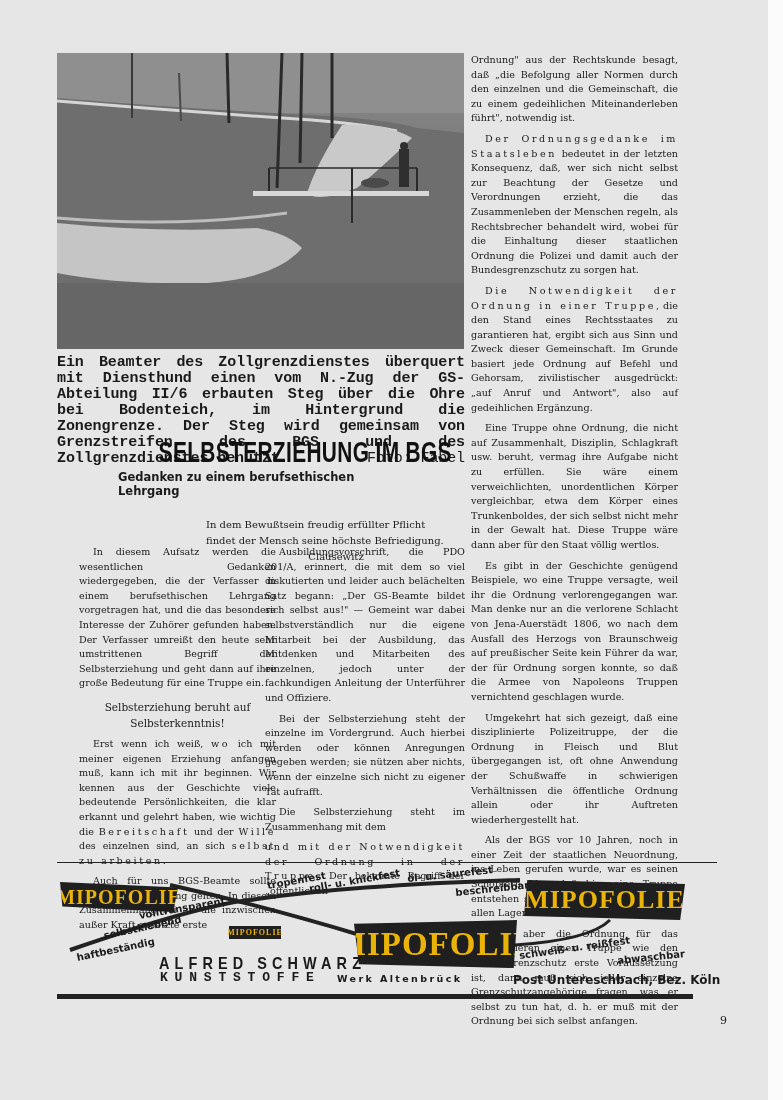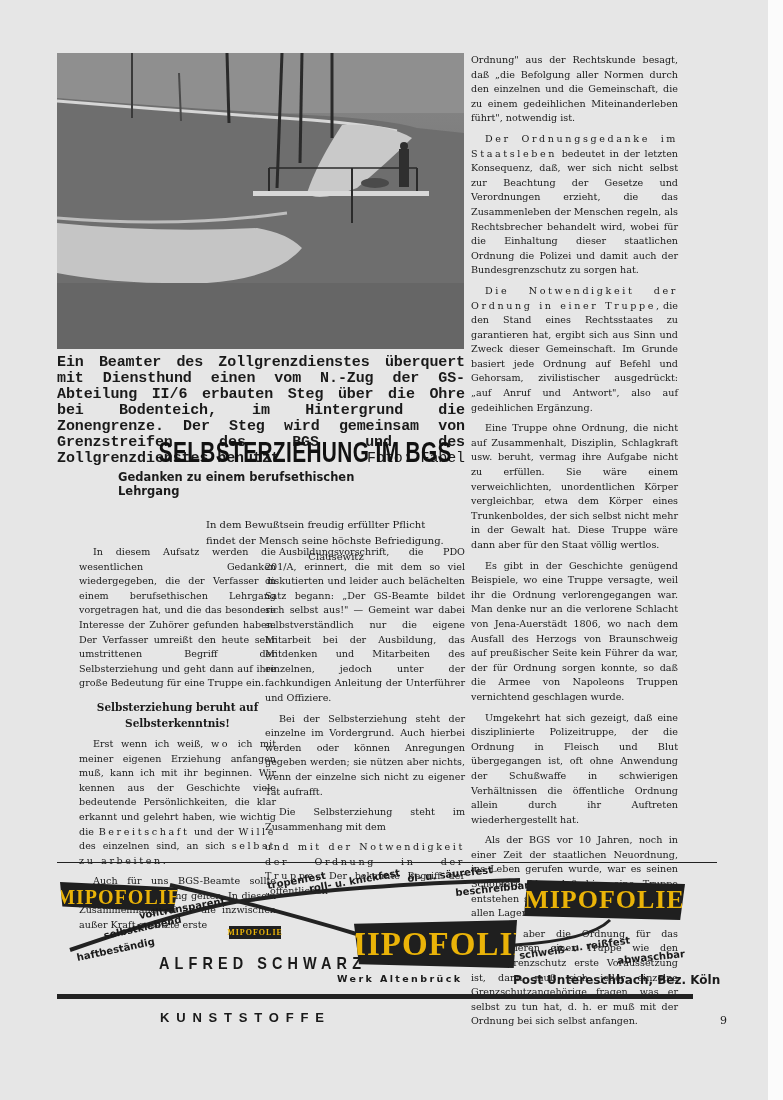--- a/index.html
+++ b/index.html
@@ -9,36 +9,36 @@
   .photo { position: absolute; left: 57px; top: 53px; width: 407px; height: 296px; background: linear-gradient(180deg, #8a8a8a 0%, #7a7a7a 40%, #6f6f6f 100%); overflow: hidden; }
   .photo svg { width: 100%; height: 100%; display: block; }
   .caption { position: absolute; left: 57px; top: 355px; width: 408px; font-family: Liberation Mono, monospace; font-weight: bold; font-size: 15px; line-height: 16px; text-align: justify; letter-spacing: -0.1px; }
   .caption .credit { float: right; font-weight: normal; }
   .headline { position: absolute; left: 118px; top: 436px; width: 290px; text-align: center; font-family: "Liberation Sans", sans-serif; font-weight: bold; font-size: 29px; letter-spacing: 0.5px; transform: scaleX(0.72); transform-origin: center; white-space: nowrap; color: #111; }
   .subhead { position: absolute; left: 118px; top: 470px; width: 290px; font-family: "DejaVu Sans", sans-serif; font-weight: bold; font-size: 11.5px; }
   .motto { position: absolute; left: 206px; top: 493px; width: 260px; font-size: 10px; line-height: 16px; margin-top: 24px; }
   .motto .author { text-align: center; display: block; }
   .col { position: absolute; font-size: 9.6px; line-height: 14.6px; text-align: justify; hyphens: manual; }
   .col p { margin: 0 0 6px 0; text-indent: 14px; }
-  .col h3 { margin: 8px 0 6px 0; text-align: center; font-size: 10.5px; font-weight: bold; line-height: 16px; }
+  .col h3 { margin: 8px 0 6px 0; text-align: center; font-size: 10.5px; font-weight: normal; line-height: 16px; }
   .col1 { left: 50px; top: 545px; width: 197px; margin-left: 29px; }
   .col2 { left: 265px; top: 545px; width: 200px; }
   .col3 { left: 471px; top: 53px; width: 207px; }
   .spaced { letter-spacing: 2.6px; }
   .rule { position: absolute; left: 57px; top: 862px; width: 660px; height: 1px; background: #222; }
   .ad-bar { position: absolute; left: 57px; top: 994px; width: 636px; height: 5px; background: #222; }
   .page-num { position: absolute; left: 720px; top: 1014px; font-size: 11px; }
   .banner { position: absolute; background: #1f1f1f; color: #eab308; font-family: Liberation Serif, serif; font-weight: bold; display: flex; align-items: center; justify-content: center; letter-spacing: 1px; }
   .b1 { left: 60px; top: 882px; width: 118px; height: 30px; font-size: 20px; clip-path: polygon(0 0, 100% 18%, 96% 100%, 2% 82%); }
   .b2 { left: 229px; top: 926px; width: 52px; height: 13px; font-size: 8px; }
   .b3 { left: 354px; top: 920px; width: 163px; height: 48px; font-size: 33px; clip-path: polygon(0 8%, 100% 0, 98% 100%, 3% 92%); }
   .b4 { left: 524px; top: 880px; width: 161px; height: 40px; font-size: 26px; clip-path: polygon(2% 0, 100% 10%, 97% 100%, 0 90%); }
   .adw { position: absolute; font-family: "DejaVu Sans", sans-serif; font-weight: bold; font-size: 10px; color: #1a1a1a; white-space: nowrap; transform-origin: left bottom; }
   .alfred { position: absolute; left: 159px; top: 954px; font-family: "Liberation Sans", sans-serif; font-weight: bold; font-size: 17px; letter-spacing: 6px; transform: scaleX(0.85); transform-origin: left; }
-  .kunst { position: absolute; left: 160px; top: 1010px; font-family: Liberation Sans, sans-serif; font-weight: bold; font-size: 13px; letter-spacing: 6.8px; }
+  .kunst { position: absolute; left: 160px; top: 970px; font-family: Liberation Mono, monospace; font-weight: bold; font-size: 13px; letter-spacing: 6.8px; }
   .werk { position: absolute; left: 337px; top: 973px; font-family: "DejaVu Sans", sans-serif; font-weight: bold; font-size: 9.5px; letter-spacing: 2.4px; }
   .post { position: absolute; left: 513px; top: 973px; font-family: "DejaVu Sans", sans-serif; font-weight: bold; font-size: 12px; }
 </style>
 </head>
 <body>
 
 <div class="page">
 
   <div class="photo">
     <svg viewBox="0 0 407 296" preserveAspectRatio="none">
@@ -93,21 +93,21 @@
     <p>Die Selbsterziehung steht im Zusammenhang mit dem</p>
     <p style="text-indent:0"><span class="spaced">und mit der Notwendigkeit der Ordnung in der Truppe.</span><span> Der bekannte Begriff der „öffentlichen</span></p>
   </div>
 
   <div class="col col3">
     <p style="text-indent:0">Ordnung" aus der Rechtskunde besagt, daß „die Befolgung aller Normen durch den einzelnen und die Gemeinschaft, die zu einem gedeihlichen Miteinanderleben führt", notwendig ist.</p>
     <p><span class="spaced">Der Ordnungsgedanke im Staatsleben</span><span> bedeutet in der letzten Konsequenz, daß, wer sich nicht selbst zur Beachtung der Gesetze und Verordnungen erzieht, die das Zusammenleben der Menschen regeln, als Rechtsbrecher behandelt wird, wobei für die Einhaltung dieser staatlichen Ordnung die Polizei und damit auch der Bundesgrenzschutz zu sorgen hat.</span></p>
     <p><span class="spaced">Die Notwendigkeit der Ordnung in einer Truppe</span><span>, die den Stand eines Rechtsstaates zu garantieren hat, ergibt sich aus Sinn und Zweck dieser Gemeinschaft. Im Grunde basiert jede Ordnung auf Befehl und Gehorsam, zivilistischer ausgedrückt: „auf Anruf und Antwort", also auf gedeihlichen Ergänzung.</span></p>
     <p>Eine Truppe ohne Ordnung, die nicht auf Zusammenhalt, Disziplin, Schlagkraft usw. beruht, vermag ihre Aufgabe nicht zu erfüllen. Sie wäre einem verweichlichten, unordentlichen Körper vergleichbar, etwa dem Körper eines Trunkenboldes, der sich selbst nicht mehr in der Gewalt hat. Diese Truppe wäre dann aber für den Staat völlig wertlos.</p>
     <p>Es gibt in der Geschichte genügend Beispiele, wo eine Truppe versagte, weil ihr die Ordnung verlorengegangen war. Man denke nur an die verlorene Schlacht von Jena-Auerstädt 1806, wo nach dem Ausfall des Herzogs von Braunschweig auf preußischer Seite kein Führer da war, der für Ordnung sorgen konnte, so daß die Armee von Napoleons Truppen vernichtend geschlagen wurde.</p>
-    <p>Umgekehrt hat sich gezeigt, daß eine disziplinierte Polizeitruppe, der die Ordnung in Fleisch und Blut übergegangen ist, oft ohne Anwendung der Schußwaffe in schwierigen Verhältnissen die öffentliche Ordnung allein durch ihr Auftreten wiederhergestellt hat.</p>
+    <p>Umgekehrt hat sich gezeigt, daß eine disziplinierte Polizeitruppe, der die Ordnung in Fleisch und Blut übergegangen ist, oft ohne Anwendung der Schußwaffe in schwierigen Verhältnissen die öffentliche Ordnung allein oder ihr Auftreten wiederhergestellt hat.</p>
     <p>Als der BGS vor 10 Jahren, noch in einer Zeit der staatlichen Neuordnung, ins Leben gerufen wurde, war es seinen Schöpfern klar, daß hier eine Truppe entstehen sollte, auf die jederzeit und in allen Lagen Verlaß sein müsse.</p>
     <p>Wenn aber die Ordnung für das Funktionieren einer Truppe wie den Bundesgrenzschutz erste Voraussetzung ist, dann muß sich jeder einzelne Grenzschutzangehörige fragen, was er selbst zu tun hat, d. h. er muß mit der Ordnung bei sich selbst anfangen.</p>
   </div>
 
   <div class="rule"></div>
 
   <div>
     <svg style="position:absolute;left:0;top:0;width:783px;height:1100px;pointer-events:none">
       <path d="M70 950 Q200 905 250 900 Q350 885 520 880" stroke="#222" stroke-width="4" fill="none"></path>
       <path d="M170 885 Q260 905 360 935" stroke="#222" stroke-width="4" fill="none"></path>

